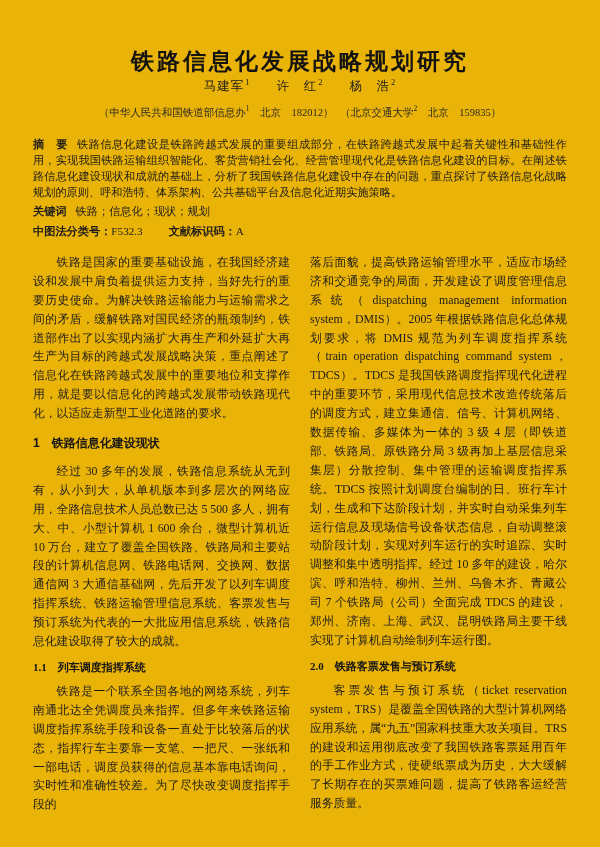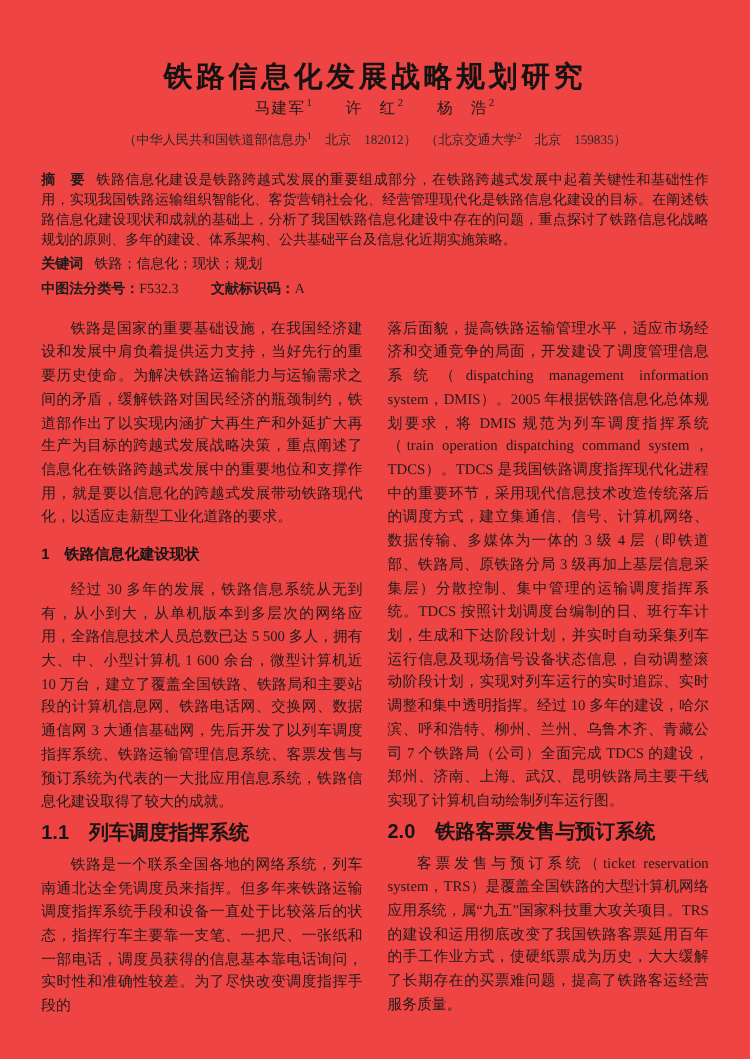--- a/index.html
+++ b/index.html
@@ -4,21 +4,21 @@
 <style>
   * { margin: 0; padding: 0; box-sizing: border-box; }
   html, body { background: #e9e8e4; }
   body {
     width: 600px; height: 847px;
     font-family: "Liberation Serif", "DejaVu Serif", serif;
     color: #1d1c1a;
   }
   .page {
     width: 600px; height: 847px;
-    background: #ef4444;
+    background: #eab308;
     padding: 30px 33px 0 33px;
     overflow: hidden;
     position: relative;
   }
   
   .title {
     margin-top: 16px;
     text-align: center;
     font-family: "Liberation Sans", "DejaVu Sans", sans-serif;
     font-size: 23px;
@@ -70,22 +70,22 @@
   p.indent { text-indent: 2em; }
   h2.sec {
     font-family: "Liberation Sans", "DejaVu Sans", sans-serif;
     font-size: 12px;
     font-weight: 700;
     margin: 11px 0 9px 0;
     text-align: left;
     color: #161514;
   }
   h3.subsec {
-    font-family: Liberation Sans, sans-serif;
-    font-size: 16px;
+    font-family: Liberation Serif, serif;
+    font-size: 11px;
     font-weight: 700;
     margin: 7px 0 5px 0;
     text-align: left;
     color: #161514;
   }
 </style>
 </head>
 <body>
 
 <div class="page">
@@ -98,21 +98,21 @@
     <span class="author"><span>杨　浩</span><sup>2</sup></span>
   </div>
 
   <div class="affils">
     <span class="affil"><span>（中华人民共和国铁道部信息办</span><sup>1</sup><span>　北京　182012）</span></span>
     <span class="affil"><span>（北京交通大学</span><sup>2</sup><span>　北京　159835）</span></span>
   </div>
 
   <div class="meta">
     <p class="abstract-line">
-      <span class="label">摘　要</span><span>铁路信息化建设是铁路跨越式发展的重要组成部分，在铁路跨越式发展中起着关键性和基础性作用，实现我国铁路运输组织智能化、客货营销社会化、经营管理现代化是铁路信息化建设的目标。在阐述铁路信息化建设现状和成就的基础上，分析了我国铁路信息化建设中存在的问题，重点探讨了铁路信息化战略规划的原则、多年的建设、体系架构、公共基础平台及信息化近期实施策略。</span>
+      <span class="label">摘　要</span><span>铁路信息化建设是铁路跨越式发展的重要组成部分，在铁路跨越式发展中起着关键性和基础性作用，实现我国铁路运输组织智能化、客货营销社会化、经营管理现代化是铁路信息化建设的目标。在阐述铁路信息化建设现状和成就的基础上，分析了我国铁路信息化建设中存在的问题，重点探讨了铁路信息化战略规划的原则、呼和浩特、体系架构、公共基础平台及信息化近期实施策略。</span>
     </p>
     <p class="keywords-line">
       <span class="label">关键词</span><span>铁路；信息化；现状；规划</span>
     </p>
     <p class="clc-line">
       <span class="label">中图法分类号：</span><span>F532.3</span><span class="gap"></span><span class="label">文献标识码：</span><span>A</span>
     </p>
   </div>
 
   <div class="columns">

